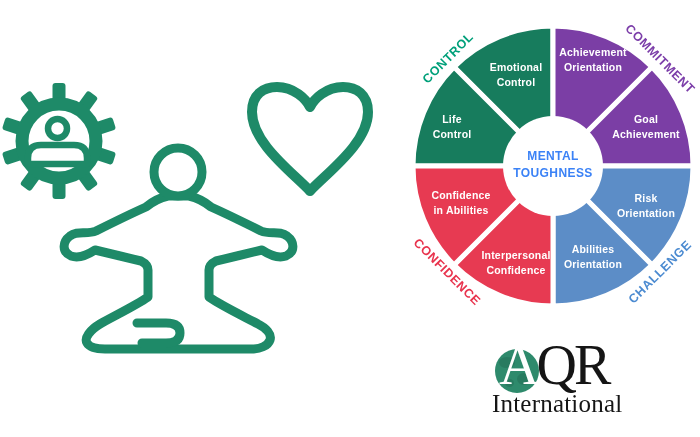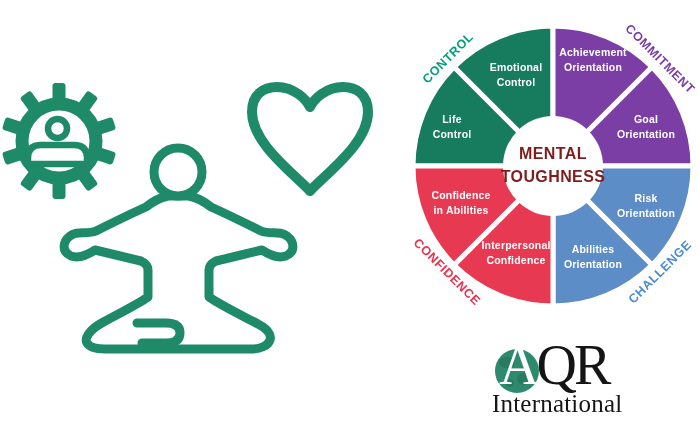--- a/index.html
+++ b/index.html
@@ -15,26 +15,26 @@
     position:absolute;transform:translate(-50%,-50%);
     color:#fff;font-weight:bold;font-size:10.5px;line-height:1.4;
     text-align:center;white-space:pre-line;letter-spacing:.2px;
   }
   #lbl-emotional{left:516px;top:75px;}
   #lbl-life{left:452px;top:127px;}
   #lbl-achievement{left:593px;top:60px;}
   #lbl-goal{left:646px;top:127px;}
   #lbl-risk{left:646px;top:206px;}
   #lbl-learning{left:593px;top:257px;}
-  #lbl-interpersonal{left:516px;top:253px;}
+  #lbl-interpersonal{left:516px;top:263px;}
   #lbl-conf-abilities{left:461px;top:203px;}
 
   .center-label{
     position:absolute;left:553px;top:165px;transform:translate(-50%,-50%);
-    color:#7f1d1d;font-weight:bold;font-size:16px;line-height:1.45;
+    color:#3b82f6;font-weight:bold;font-size:12px;line-height:1.45;
     letter-spacing:.4px;text-align:center;white-space:pre-line;
   }
   .corner-label{
     position:absolute;font-weight:bold;font-size:12.5px;letter-spacing:.6px;
     white-space:nowrap;
   }
   #lbl-control{left:448px;top:58px;transform:translate(-50%,-50%) rotate(-45deg);color:#00A07A;}
   #lbl-commitment{left:660px;top:59px;transform:translate(-50%,-50%) rotate(45deg);color:#7C3EA9;}
   #lbl-confidence{left:447px;top:272px;transform:translate(-50%,-50%) rotate(45deg);color:#E8334D;}
   #lbl-challenge{left:660px;top:272px;transform:translate(-50%,-50%) rotate(-45deg);color:#4C8BD1;}
@@ -135,21 +135,21 @@
     <circle cx="0" cy="0" r="50" fill="#fff"></circle>
   </svg>
 
   <div class="seg-label" id="lbl-emotional">Emotional
 Control</div>
   <div class="seg-label" id="lbl-life">Life
 Control</div>
   <div class="seg-label" id="lbl-achievement">Achievement
 Orientation</div>
   <div class="seg-label" id="lbl-goal">Goal
-Orientation</div>
+Achievement</div>
   <div class="seg-label" id="lbl-risk">Risk
 Orientation</div>
   <div class="seg-label" id="lbl-learning">Abilities
 Orientation</div>
   <div class="seg-label" id="lbl-interpersonal">Interpersonal
 Confidence</div>
   <div class="seg-label" id="lbl-conf-abilities">Confidence
 in Abilities</div>
 
   <div class="center-label">MENTAL

